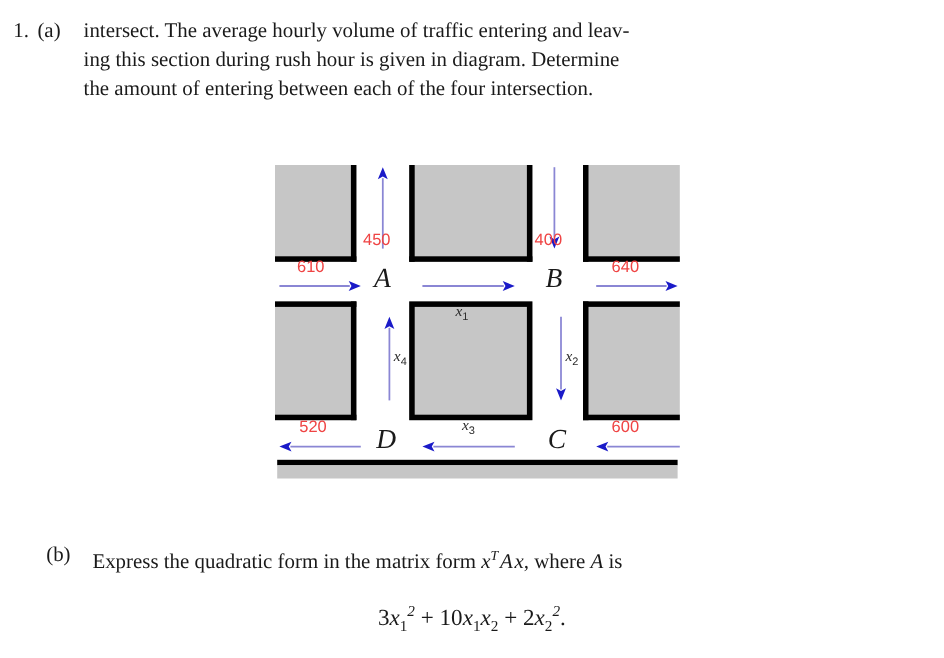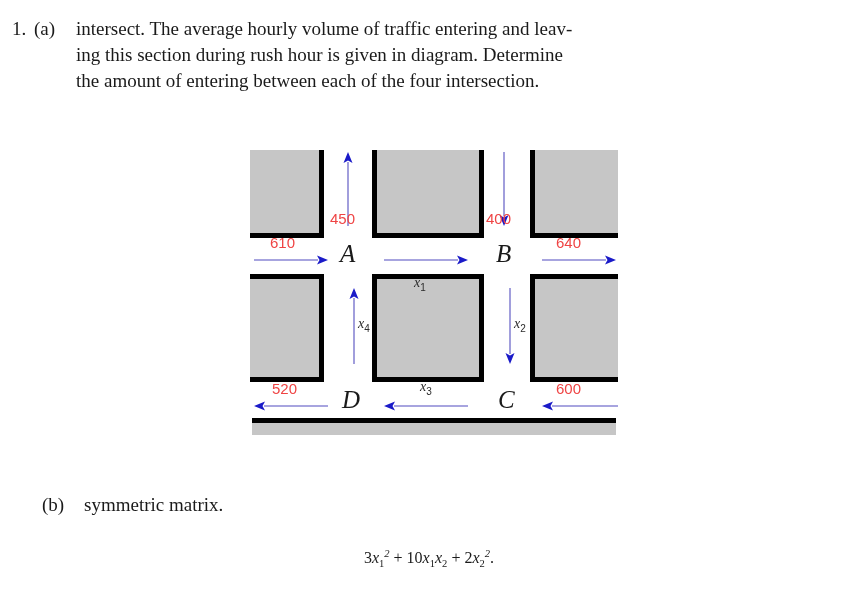--- a/index.html
+++ b/index.html
@@ -57,21 +57,21 @@
   .sup { font-size: 0.66em; vertical-align: super; font-style: italic; }
   .sub { font-size: 0.66em; vertical-align: sub; font-style: normal; }
 
   
   #equation {
     position: absolute;
     top: 548px;
     left: 0;
     width: 858px;
     text-align: center;
-    font-size: 16px;
+    font-size: 21px;
     font-family: "Liberation Serif", serif;
   }
   #equation .mi { font-style: italic; }
 
   
   #diagram {
     position: absolute;
     left: 250px;
     top: 150px;
     width: 368px;
@@ -266,19 +266,19 @@
   </div>
 
   <div class="node" style="left:92px; top:236px;">D</div>
   <div class="node" style="left:248px; top:236px;">C</div>
 
 </div>
 
 <div class="prob" id="prob-b">
   <div class="letter-col">(b)</div>
   <div class="body-col">
-    <span class="ln">symmetric matrix.</span>
+    <span class="ln"><span>Express the quadratic form in the matrix form </span><span class="mi">x<span class="sup">T</span> A x</span><span>, where </span><span class="mi">A</span><span> is</span></span>
   </div>
 </div>
 
 <div id="equation">
   <span>3<span class="mi">x</span><span class="sub">1</span><span class="sup">2</span></span><span> + </span><span>10<span class="mi">x</span><span class="sub">1</span><span class="mi">x</span><span class="sub">2</span></span><span> + </span><span>2<span class="mi">x</span><span class="sub">2</span><span class="sup">2</span></span><span>.</span>
 </div>
 
 </body></html>

